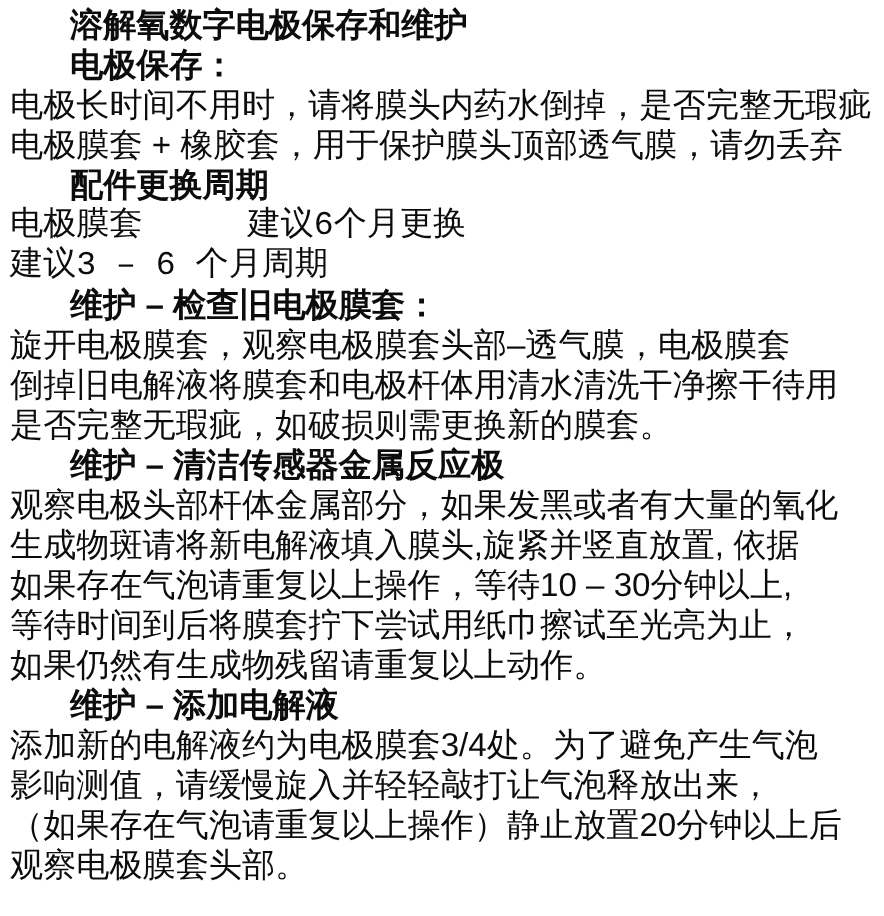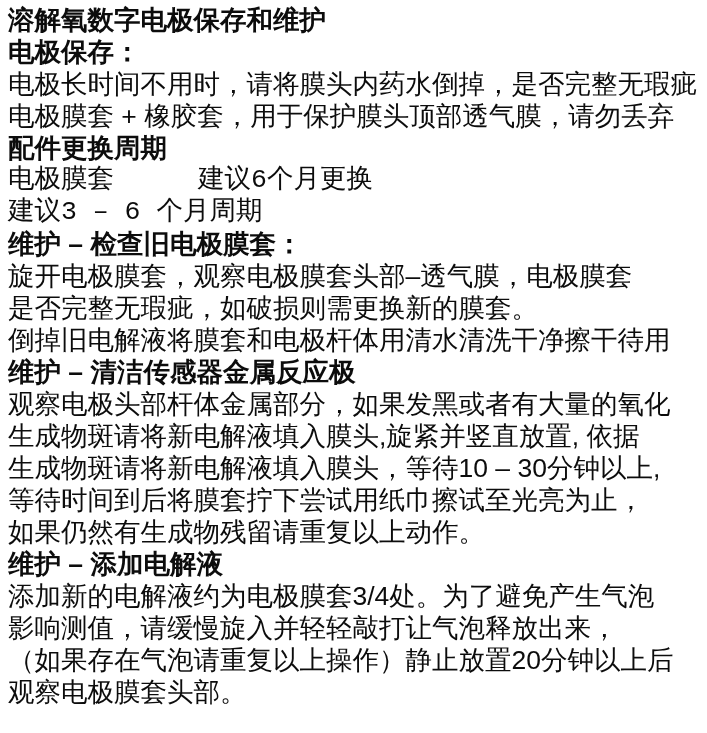--- a/index.html
+++ b/index.html
@@ -17,20 +17,21 @@
   .doc {
     padding: 4px 0 0 8px;
     font-size: 26.5px;
     line-height: 32px;
     letter-spacing: 0;
     white-space: nowrap;
   }
   .doc-title,
   .sec-heading {
     font-weight: bold;
+    margin-left: 48px;
   }
   .body-line {
     font-weight: normal;
   }
   .table-row {
     display: flex;
     font-family: Liberation Mono, monospace;
   }
   .table-label {
     width: 190px;
@@ -55,27 +56,27 @@
   <div class="table-row">
     <div class="table-label">电极膜套</div>
     <div class="table-value">建议6个月更换</div>
   </div>
   <div class="table-row">
     <div class="table-value">建议3 – 6 个月周期</div>
   </div>
 
   <div class="sec-heading">维护 – 检查旧电极膜套：</div>
   <div class="body-line">旋开电极膜套，观察电极膜套头部–透气膜，电极膜套</div>
+  <div class="body-line">倒掉旧电解液将膜套和电极杆体用清水清洗干净擦干待用</div>
   <div class="body-line">是否完整无瑕疵，如破损则需更换新的膜套。</div>
-  <div class="body-line">倒掉旧电解液将膜套和电极杆体用清水清洗干净擦干待用</div>
 
   <div class="sec-heading">维护 – 清洁传感器金属反应极</div>
   <div class="body-line">观察电极头部杆体金属部分，如果发黑或者有大量的氧化</div>
   <div class="body-line">生成物斑请将新电解液填入膜头,旋紧并竖直放置, 依据</div>
-  <div class="body-line">生成物斑请将新电解液填入膜头，等待10 – 30分钟以上,</div>
+  <div class="body-line">如果存在气泡请重复以上操作，等待10 – 30分钟以上,</div>
   <div class="body-line">等待时间到后将膜套拧下尝试用纸巾擦试至光亮为止，</div>
   <div class="body-line">如果仍然有生成物残留请重复以上动作。</div>
 
   <div class="sec-heading">维护 – 添加电解液</div>
   <div class="body-line">添加新的电解液约为电极膜套3/4处。为了避免产生气泡</div>
   <div class="body-line">影响测值，请缓慢旋入并轻轻敲打让气泡释放出来，</div>
   <div class="body-line">（如果存在气泡请重复以上操作）静止放置20分钟以上后</div>
   <div class="body-line">观察电极膜套头部。</div>
 
 </div>

